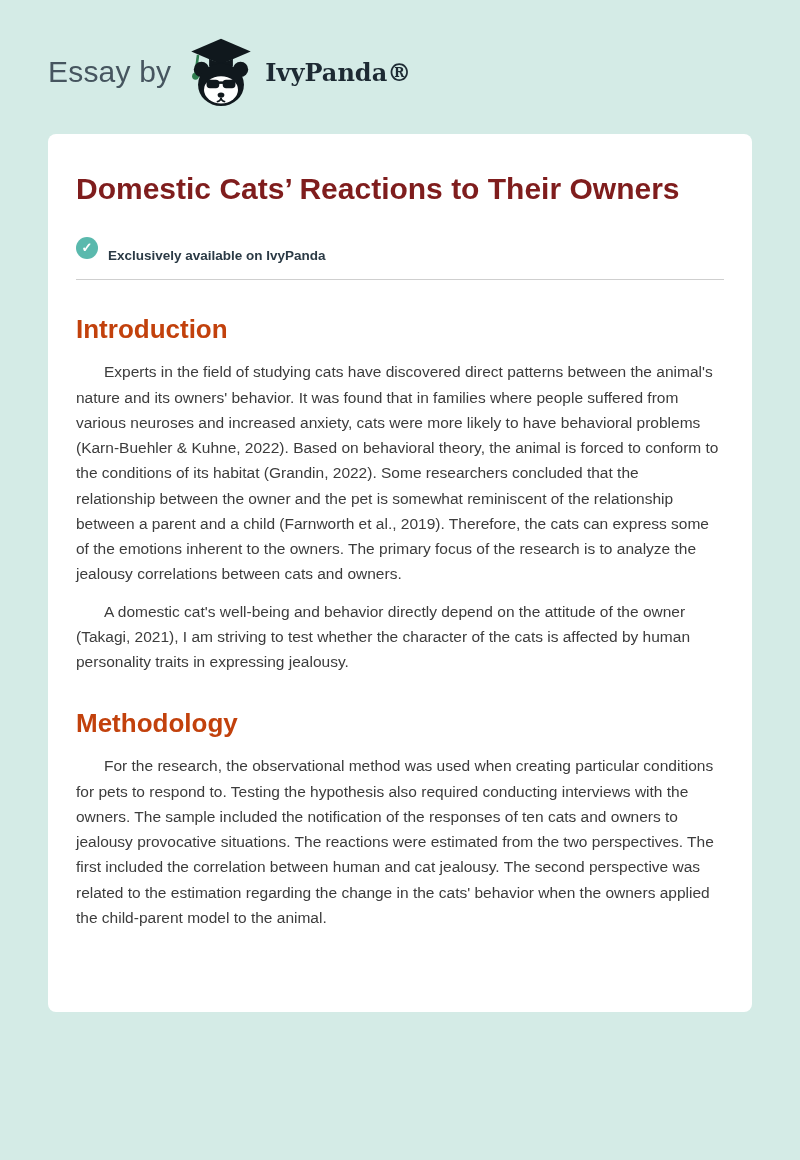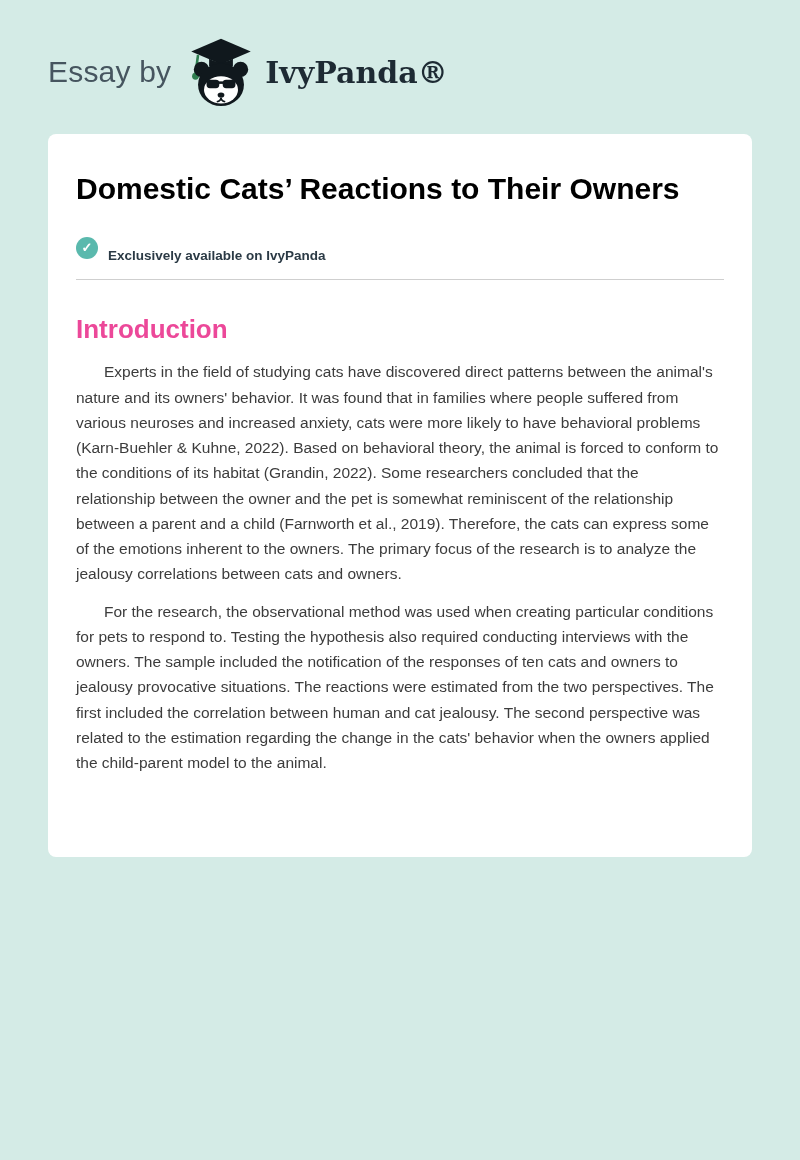--- a/index.html
+++ b/index.html
@@ -27,38 +27,38 @@
     color: #46555f;
     letter-spacing: 0.2px;
   }
   .logo-wrap {
     display: flex;
     align-items: center;
     gap: 10px;
     cursor: pointer;
   }
   .brand {
-    font-size: 30px;
+    font-size: 24px;
     font-weight: 700;
     color: #1d2a33;
     font-family: "DejaVu Serif", "Liberation Serif", serif;
   }
   
   .card {
     background: #ffffff;
     border-radius: 8px;
     margin: 0 48px;
     padding: 30px 28px 70px 28px;
     box-sizing: border-box;
   }
   .doc-title {
     font-size: 30px;
     line-height: 1.28;
     font-weight: 700;
-    color: #000000;
+    color: #7f1d1d;
     margin: 6px 0 24px 0;
   }
   .badge-row {
     display: flex;
     align-items: center;
     gap: 10px;
     padding-bottom: 16px;
     border-bottom: 1px solid #cfcfcf;
     margin-bottom: 6px;
   }
@@ -77,21 +77,21 @@
   }
   .badge-text {
     font-size: 13.5px;
     font-weight: 700;
     color: #2b3a45;
     margin-top: 16px;
   }
   .section-heading {
     font-size: 26px;
     font-weight: 700;
-    color: #ec4899;
+    color: #c2410c;
     margin: 34px 0 14px 0;
   }
   .para {
     font-size: 15.5px;
     line-height: 1.63;
     color: #3c3c3c;
     text-indent: 28px;
     margin: 0 5px 12px 0;
   }
 </style>
@@ -137,17 +137,19 @@
     <h1 class="doc-title">Domestic Cats’ Reactions to Their Owners</h1>
 
     <div class="badge-row">
       <span class="check-circle">✓</span>
       <span class="badge-text">Exclusively available on IvyPanda</span>
     </div>
 
     <h2 class="section-heading">Introduction</h2>
     <p class="para">Experts in the field of studying cats have discovered direct patterns between the animal's nature and its owners' behavior. It was found that in families where people suffered from various neuroses and increased anxiety, cats were more likely to have behavioral problems (Karn-Buehler &amp; Kuhne, 2022). Based on behavioral theory, the animal is forced to conform to the conditions of its habitat (Grandin, 2022). Some researchers concluded that the relationship between the owner and the pet is somewhat reminiscent of the relationship between a parent and a child (Farnworth et al., 2019). Therefore, the cats can express some of the emotions inherent to the owners. The primary focus of the research is to analyze the jealousy correlations between cats and owners.</p>
 
+    <p class="para">A domestic cat's well-being and behavior directly depend on the attitude of the owner (Takagi, 2021), I am striving to test whether the character of the cats is affected by human personality traits in expressing jealousy.</p>
 
+    <h2 class="section-heading">Methodology</h2>
     <p class="para">For the research, the observational method was used when creating particular conditions for pets to respond to. Testing the hypothesis also required conducting interviews with the owners. The sample included the notification of the responses of ten cats and owners to jealousy provocative situations. The reactions were estimated from the two perspectives. The first included the correlation between human and cat jealousy. The second perspective was related to the estimation regarding the change in the cats' behavior when the owners applied the child-parent model to the animal.</p>
 
   </div>
 </div>
 
 </body></html>

